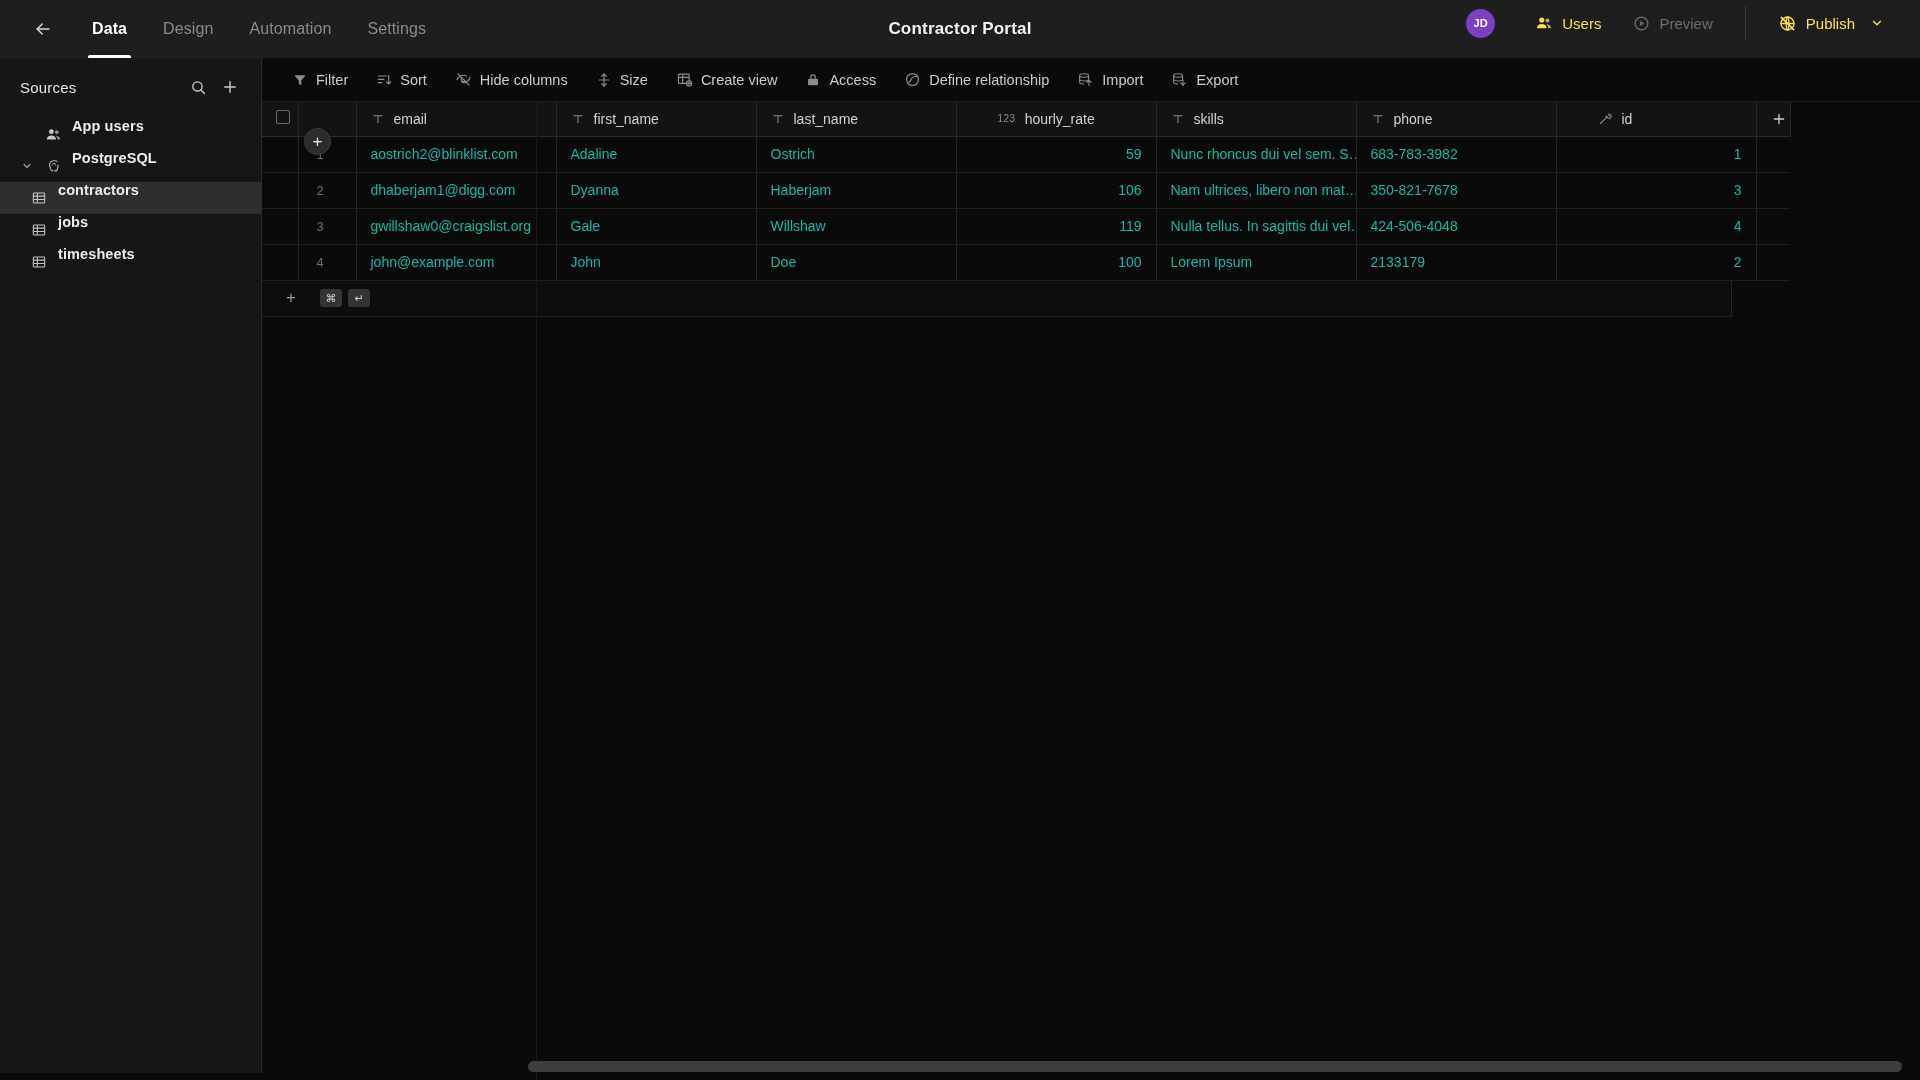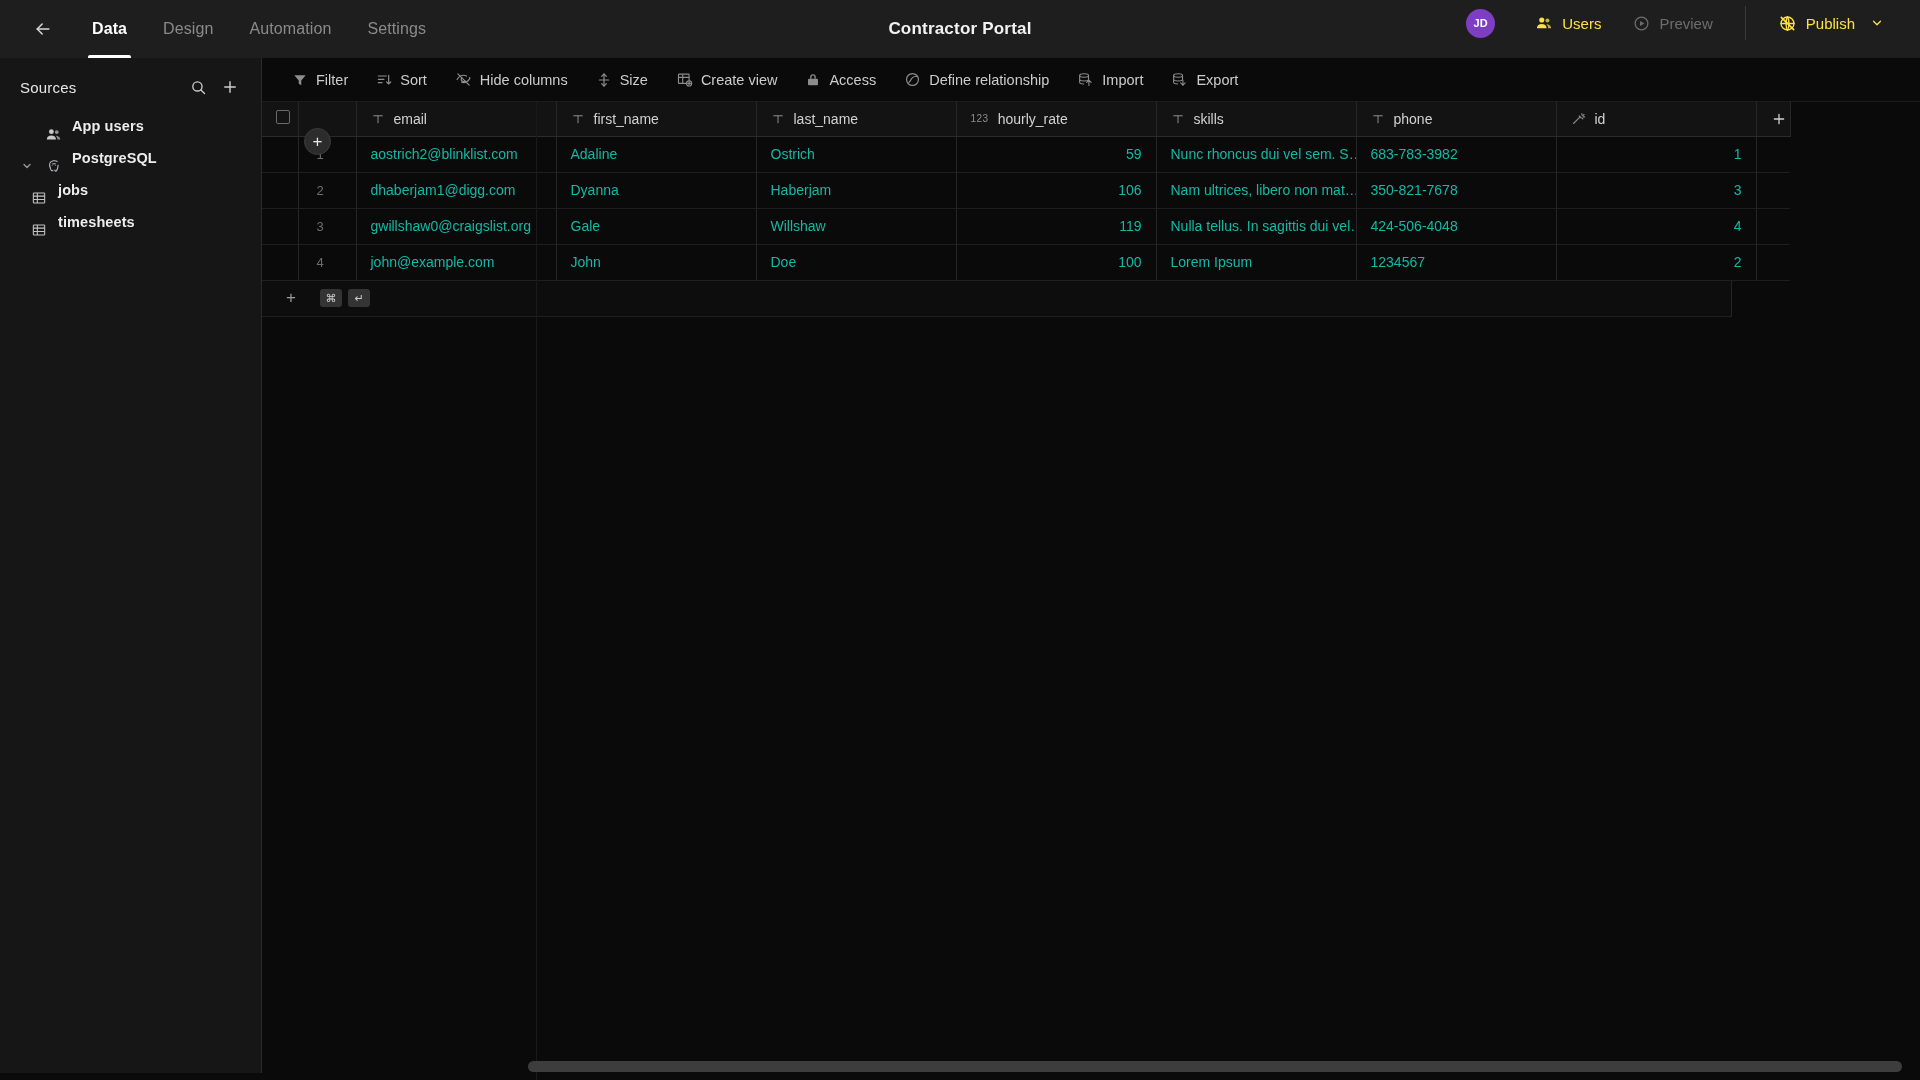--- a/index.html
+++ b/index.html
@@ -101,21 +101,21 @@
     color: #14b8a6; font-weight: normal; overflow: hidden; white-space: nowrap;
   }
   .grid thead th {
     background: #131313; color: #d2d2d2; height: 34px;
     border-bottom: 1px solid #2b2b2b; font-size: 14px;
   }
   .col-sel { width: 36px; }
   .col-idx { width: 58px; }
   .grid td.idx { color: #6e6e6e; font-size: 13px; text-align: left; padding-left: 18px; }
   .grid td.num, .grid th.num-h { text-align: right; }
-  .grid th.num-h .hcell { justify-content: flex-start; }
+  .grid th.num-h .hcell { justify-content: flex-start; margin-left: 27px; }
   .hcell { display: flex; align-items: center; gap: 9px; }
   .type-ico { color: #8d8d8d; display: inline-flex; align-items: center; }
   .sel-box {
     width: 14px; height: 14px; border: 1.5px solid #6a6a6a; border-radius: 2px;
     display: inline-block; cursor: pointer;
   }
   .addcol {
     width: 34px; text-align: center; color: #b5b5b5; cursor: pointer;
   }
   .plus-circle {
@@ -266,20 +266,29 @@
             <path d="M17.8 5.2c-1.6-1.1-4-1.5-6-1.2-2.5.4-4.3 1.6-5 3.3-.8 2 .1 5.6 1 8 .5 1.4 1.3 2.9 2.2 3 .7.1 1.1-.6 1.5-1.6"></path>
             <path d="M13.6 16.6c.3.9.7 1.8 1.5 1.9 1 .1 1.7-1.2 2.2-2.6.7-2 1.3-4.5 1.2-6.4"></path>
             <path d="M10.2 8.4c1.4-.4 3.4-.5 5 0"></path>
             <circle cx="10" cy="10.3" r=".7" fill="#b9b9c6" stroke="none"></circle>
             <circle cx="15" cy="10.4" r=".7" fill="#b9b9c6" stroke="none"></circle>
           </svg>
       </span>
       <span class="slabel">PostgreSQL</span>
     </div>
 
+    <div class="src-row child selected">
+      <span class="sico">
+        <svg width="16" height="16" viewBox="0 0 24 24" fill="none" stroke="#c4c4c4" stroke-width="1.6">
+            <rect x="3.5" y="4.5" width="17" height="15" rx="1.2"></rect>
+            <path d="M3.5 9.2h17M3.5 14.2h17M9.5 4.5v15"></path>
+          </svg>
+      </span>
+      <span class="slabel">contractors</span>
+    </div>
 
     <div class="src-row child">
       <span class="sico">
         <svg width="16" height="16" viewBox="0 0 24 24" fill="none" stroke="#c4c4c4" stroke-width="1.6">
             <rect x="3.5" y="4.5" width="17" height="15" rx="1.2"></rect>
             <path d="M3.5 9.2h17M3.5 14.2h17M9.5 4.5v15"></path>
           </svg>
       </span>
       <span class="slabel">jobs</span>
     </div>
@@ -527,21 +536,21 @@
           <td style="border-right:none"></td>
         </tr>
         <tr>
           <td class="col-sel"></td>
           <td class="idx">4</td>
           <td>john@example.com</td>
           <td>John</td>
           <td>Doe</td>
           <td class="num">100</td>
           <td>Lorem Ipsum</td>
-          <td>1234567</td>
+          <td>2133179</td>
           <td class="num">2</td>
           <td style="border-right:none"></td>
         </tr>
       </tbody>
     </table>
 
     <div class="addrow">
       <span class="plus">+</span>
       <span class="kbd">⌘</span>
       <span class="kbd">↵</span>

